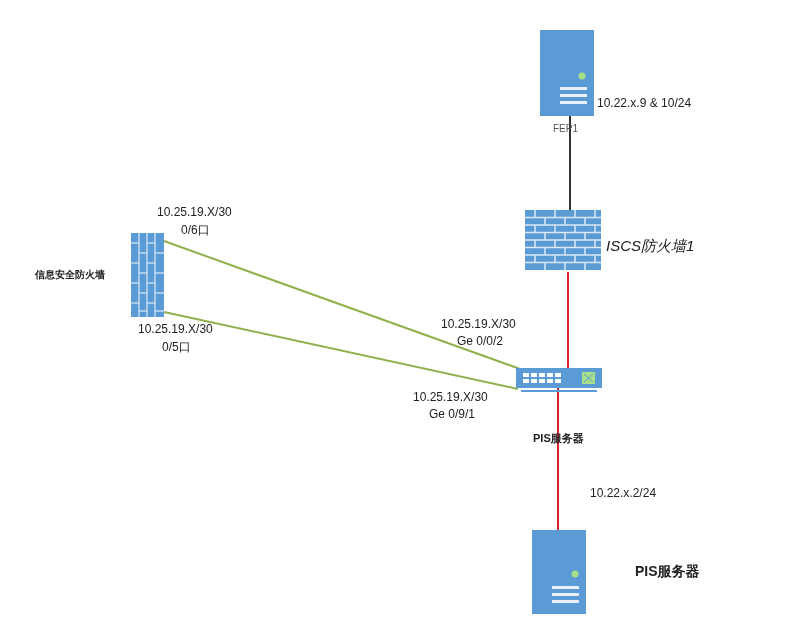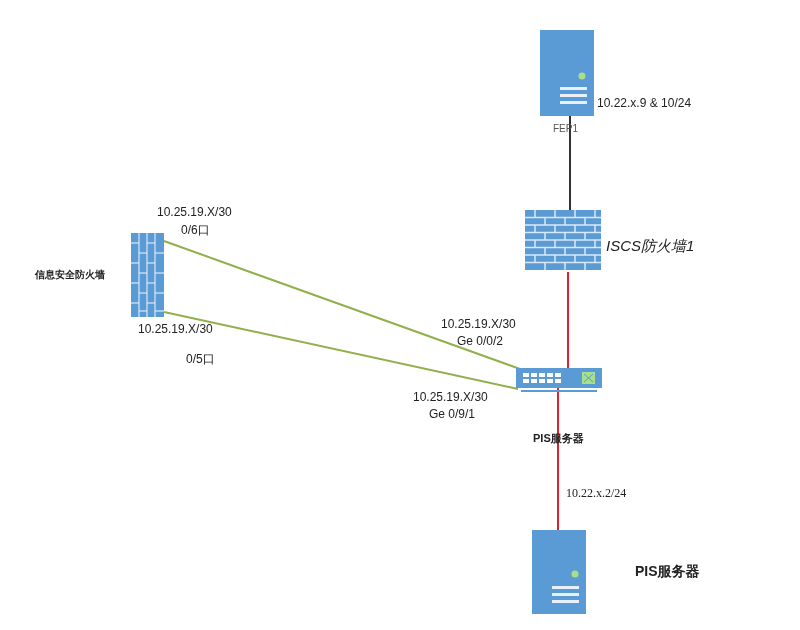--- a/index.html
+++ b/index.html
@@ -101,21 +101,21 @@
       <line x1="8" y1="78" x2="16" y2="78"></line>
         <line x1="24" y1="78" x2="33" y2="78"></line>
     </g>
   </svg>
 </div>
 <div class="label bold" style="left:35px; top:266px; font-size:10px;">信息安全防火墙</div>
 
 <div class="label" style="left:157px; top:204px;">10.25.19.X/30</div>
 <div class="label" style="left:181px; top:222px;">0/6口</div>
 <div class="label" style="left:138px; top:321px;">10.25.19.X/30</div>
-<div class="label" style="left:162px; top:351px;margin-left:24px;">0/5口</div>
+<div class="label" style="left:162px; top:339px;">0/5口</div>
 
 <div class="device" style="left:516px; top:368px; width:86px; height:26px;">
   <svg width="86" height="26">
     <rect x="0" y="0" width="86" height="20" fill="#5b9bd5"></rect>
     <g fill="#ffffff">
       <rect x="7" y="5" width="6" height="4"></rect>
         <rect x="15" y="5" width="6" height="4"></rect>
         <rect x="23" y="5" width="6" height="4"></rect>
         <rect x="31" y="5" width="6" height="4"></rect>
         <rect x="39" y="5" width="6" height="4"></rect>
@@ -139,14 +139,14 @@
 
 <div class="device" style="left:532px; top:530px; width:54px; height:84px;">
   <svg width="54" height="84">
     <rect x="0" y="0" width="54" height="84" fill="#5b9bd5"></rect>
     <circle cx="43" cy="44" r="3.5" fill="#a8e08a"></circle>
     <rect x="20" y="56" width="27" height="3" fill="#e8f1fb"></rect>
     <rect x="20" y="63" width="27" height="3" fill="#e8f1fb"></rect>
     <rect x="20" y="70" width="27" height="3" fill="#e8f1fb"></rect>
   </svg>
 </div>
-<div class="label" style="left:566px; top:485px;font-family:Liberation Serif, serif;">10.22.x.2/24</div>
+<div class="label" style="left:590px; top:485px;">10.22.x.2/24</div>
 <div class="label bold" style="left:604px; top:563px; font-size:14px;margin-left:31px;">PIS服务器</div>
 
 </body></html>

